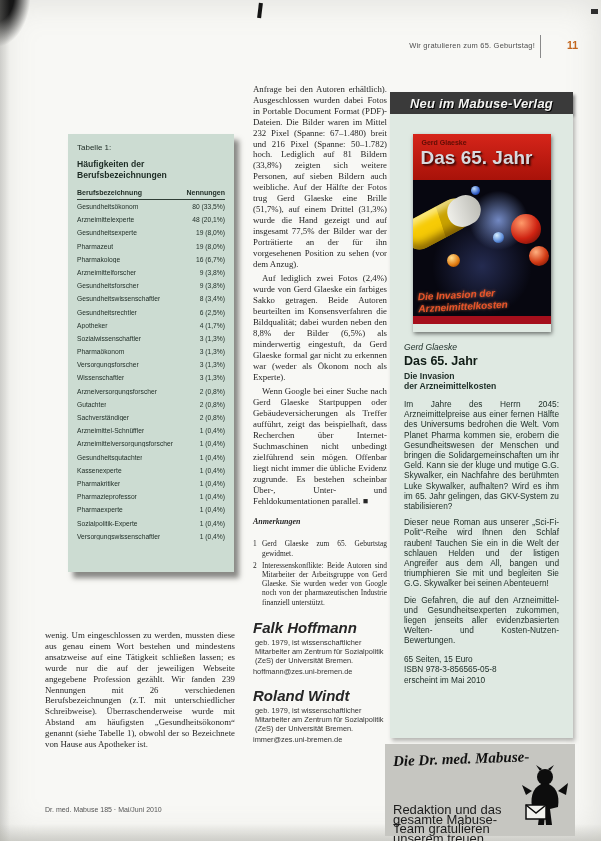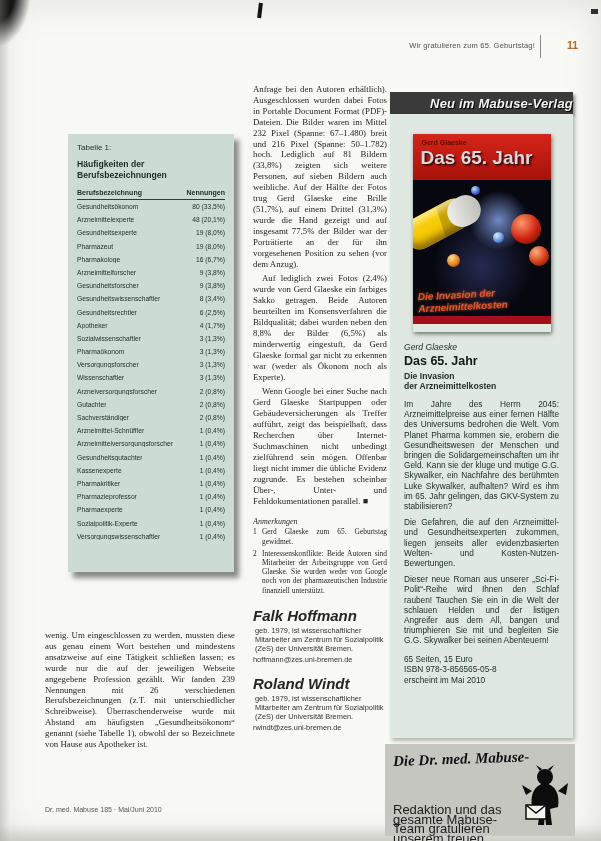--- a/index.html
+++ b/index.html
@@ -30,35 +30,35 @@
   .trow{display:flex;justify-content:space-between;align-items:baseline;height:13.2px;font-size:6.7px;}
   .tname{white-space:nowrap;overflow:hidden;}
   .tval{white-space:nowrap;}
 
   
   .midcol{position:absolute;left:253px;top:84px;width:134px;color:#262626;}
   .leftcol{position:absolute;left:45px;top:630px;width:190px;color:#262626;}
   .bodyp{font-family:"Liberation Serif",serif;font-size:8.8px;line-height:10.9px;text-align:justify;margin:0 0 4px 0;}
   .bodyp + .bodyp{text-indent:9px;}
   .notes{margin-top:11px;}
-  .notes-h{font-family:"Liberation Serif",serif;font-style:italic;font-weight:normal;font-size:8px;margin:0 0 1px 0;}
+  .notes-h{font-family:"Liberation Serif",serif;font-style:italic;font-weight:bold;font-size:8px;margin:0 0 13px 0;}
   .note{display:flex;font-family:"Liberation Serif",serif;font-size:7.4px;line-height:9.2px;margin-bottom:3px;text-align:justify;}
   .nnum{width:9px;flex:0 0 9px;}
   .authors{margin-top:12px;}
   .author{margin-bottom:11px;}
   .aname{font-style:italic;font-weight:bold;font-size:15px;margin:0 0 1px 0;}
   .abio{font-size:7.4px;line-height:9px;margin:2px;color:#333;}
   .aemail{font-size:7.4px;line-height:9.5px;margin:1px 0 0 0;color:#333;}
 
   
   .footer-line{position:absolute;left:45px;top:806px;font-size:7px;color:#555;}
 
   
   .sb-header{position:absolute;left:390px;top:92px;width:183px;height:22px;background:#3a3a3a;
-    box-shadow:2px 3px 3px rgba(0,0,0,.45);display:flex;align-items:center;justify-content:flex-end;}
+    box-shadow:2px 3px 3px rgba(0,0,0,.45);display:flex;align-items:center;justify-content:center;}
   .sb-header span{color:#f2f2f0;font-weight:bold;font-style:italic;font-size:13px;letter-spacing:.2px;
     text-shadow:1px 1px 0 #000;}
   .sb-panel{position:absolute;left:390px;top:114px;width:183px;height:624px;background:#dfe9e2;
     box-shadow:2px 3px 4px rgba(60,60,58,.35);box-sizing:border-box;}
   .cover{position:relative;width:138px;height:198px;margin:20px auto 0 auto;box-shadow:1px 2px 4px rgba(0,0,0,.5);}
   .cover-red{position:absolute;top:0;left:0;right:0;height:46px;background:linear-gradient(#d6251a,#a81209);}
   .cover-author{position:absolute;left:9px;top:5px;font-size:7px;font-weight:bold;color:#5f0d04;}
   .cover-title{position:absolute;left:8px;top:13px;font-size:19px;font-weight:bold;color:#d9d9de;
     text-shadow:1px 1px 0 #4d0a06,2px 2px 2px rgba(0,0,0,.55);white-space:nowrap;}
   .cover-body{position:absolute;top:46px;left:0;right:0;bottom:8px;background:
@@ -247,21 +247,21 @@
     </div>
     <div class="authors" id="authors">
         <div class="author">
           <p class="aname">Falk Hoffmann</p>
           <p class="abio">geb. 1979, ist wissenschaftlicher Mitarbeiter am Zentrum für Sozialpolitik (ZeS) der Universität Bremen.</p>
           <p class="aemail">hoffmann@zes.uni-bremen.de</p>
         </div>
         <div class="author">
           <p class="aname">Roland Windt</p>
           <p class="abio">geb. 1979, ist wissenschaftlicher Mitarbeiter am Zentrum für Sozialpolitik (ZeS) der Universität Bremen.</p>
-          <p class="aemail">rwindt@zes.uni-bremen.de</p>
+          <p class="aemail">immer@zes.uni-bremen.de</p>
         </div>
       </div>
   </div>
 
   <div class="leftcol">
     <div id="leftparas">
         <p class="bodyp">wenig. Um eingeschlossen zu werden, mussten diese aus genau einem Wort bestehen und mindestens ansatzweise auf eine Tätigkeit schließen lassen; es wurde nur die auf der jeweiligen Webseite angegebene Profession gezählt. Wir fanden 239 Nennungen mit 26 verschiedenen Berufsbezeichnungen (z.T. mit unterschiedlicher Schreibweise). Überraschenderweise wurde mit Abstand am häufigsten „Gesundheitsökonom“ genannt (siehe Tabelle 1), obwohl der so Bezeichnete von Hause aus Apotheker ist.</p>
       </div>
   </div>
 
@@ -293,22 +293,22 @@
     </div>
     <div class="sb-info">
       <p class="sb-author">Gerd Glaeske</p>
       <p class="sb-title">Das 65. Jahr</p>
       <p class="sb-sub">
         <span>Die Invasion</span><br>
         <span>der Arzneimittelkosten</span>
       </p>
       <div class="sb-desc" id="sbdesc">
           <p>Im Jahre des Herrn 2045: Arzneimittelpreise aus einer fernen Hälfte des Universums bedrohen die Welt. Vom Planet Pharma kommen sie, erobern die Gesundheitswesen der Menschen und bringen die Solidargemeinschaften um ihr Geld. Kann sie der kluge und mutige G.G. Skywalker, ein Nachfahre des berühmten Luke Skywalker, aufhalten? Wird es ihm im 65. Jahr gelingen, das GKV-System zu stabilisieren?</p>
+          <p>Dieser neue Roman aus unserer „Sci-Fi-Polit“-Reihe wird Ihnen den Schlaf rauben! Tauchen Sie ein in die Welt der schlauen Helden und der listigen Angreifer aus dem All, bangen und triumphieren Sie mit und begleiten Sie G.G. Skywalker bei seinen Abenteuern!</p>
           <p>Die Gefahren, die auf den Arzneimittel- und Gesundheitsexperten zukommen, liegen jenseits aller evidenzbasierten Welten- und Kosten-Nutzen-Bewertungen.</p>
-          <p>Dieser neue Roman aus unserer „Sci-Fi-Polit“-Reihe wird Ihnen den Schlaf rauben! Tauchen Sie ein in die Welt der schlauen Helden und der listigen Angreifer aus dem All, bangen und triumphieren Sie mit und begleiten Sie G.G. Skywalker bei seinen Abenteuern!</p>
         </div>
       <div class="sb-details" id="sbdetails">
           <div>65 Seiten, 15 Euro</div>
           <div>ISBN 978-3-856565-05-8</div>
           <div>erscheint im Mai 2010</div>
         </div>
     </div>
   </div>
 
   <div class="greet-box">

